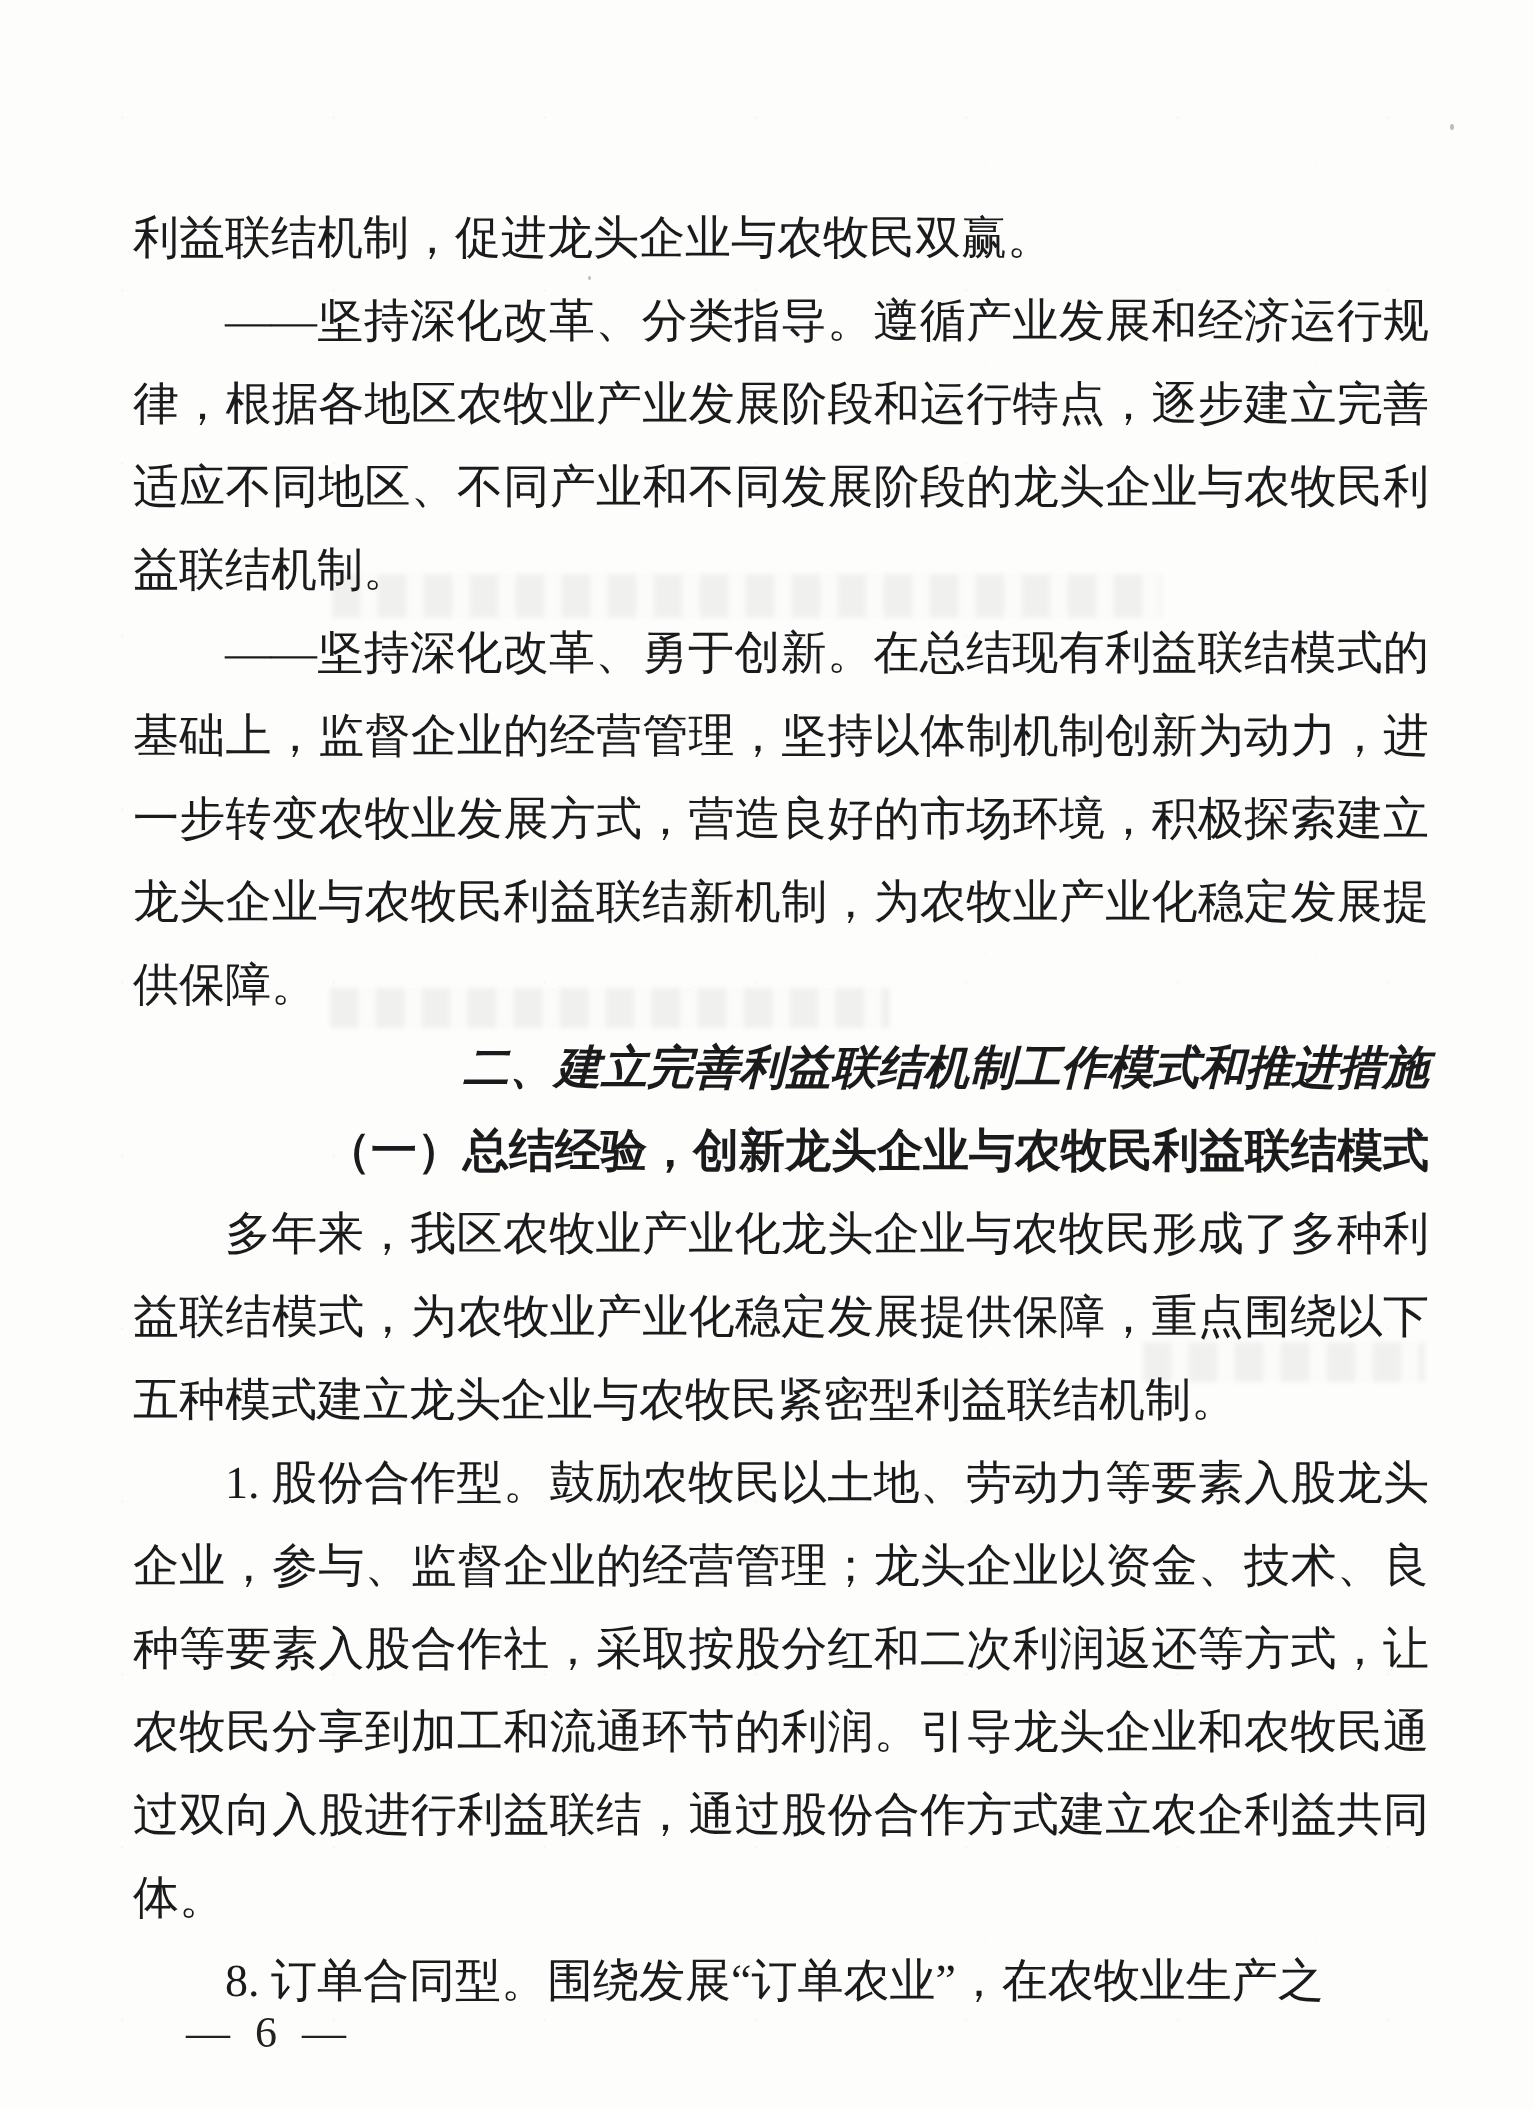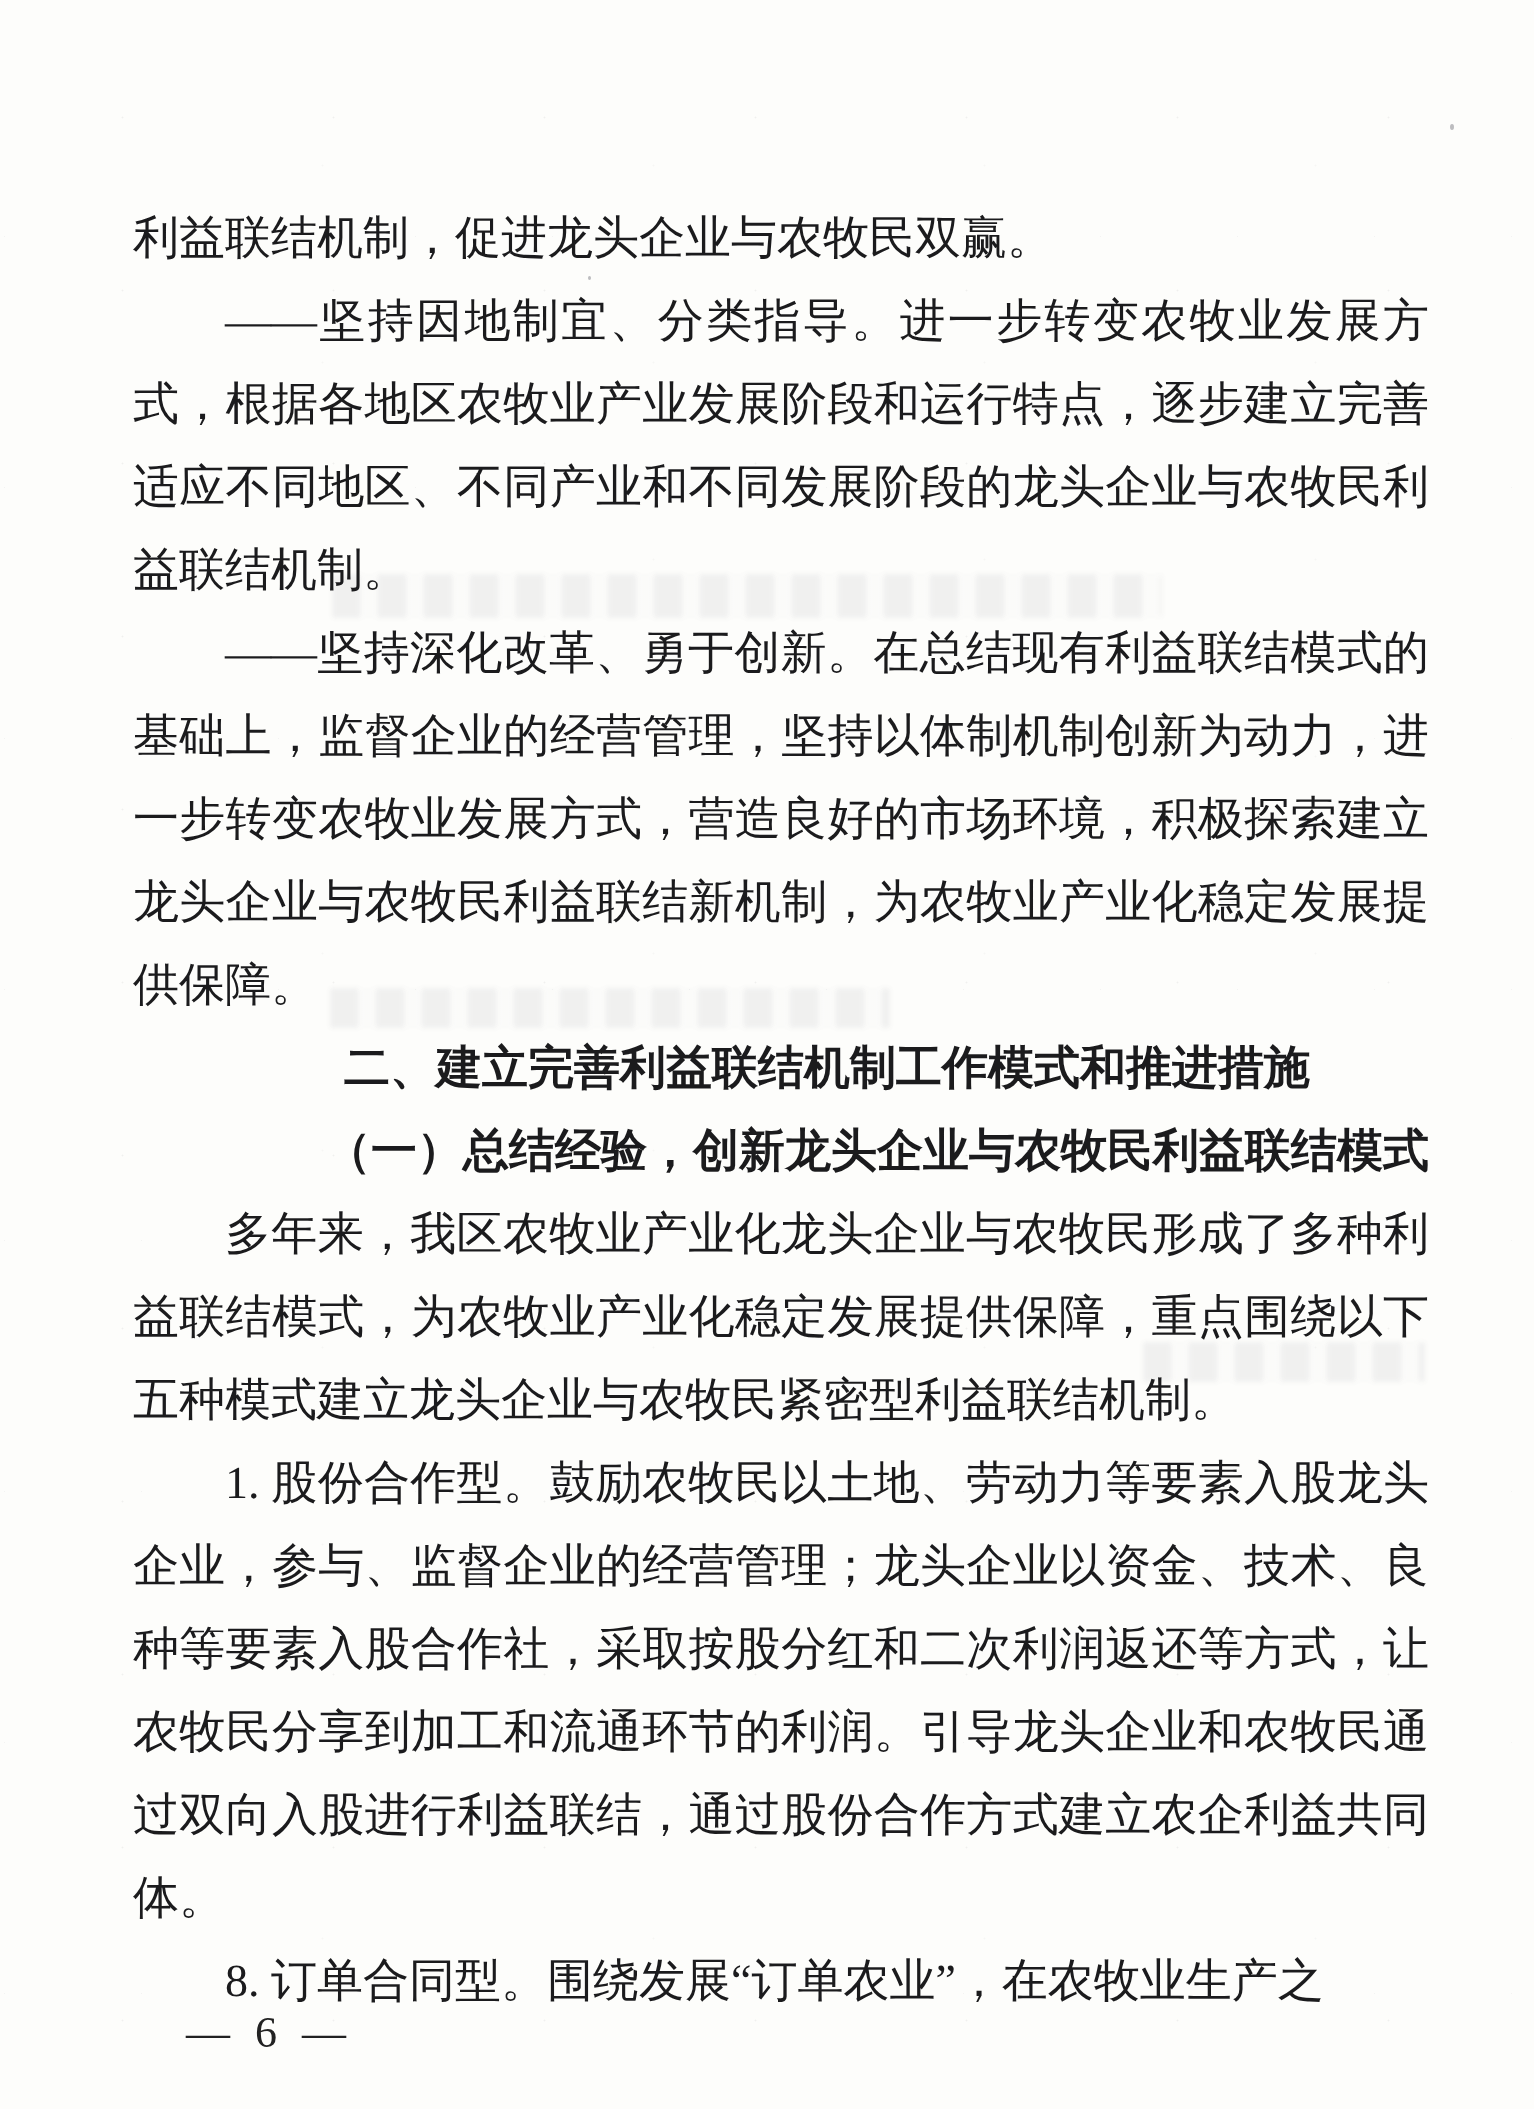--- a/index.html
+++ b/index.html
@@ -36,21 +36,22 @@
     letter-spacing: 0;
   }
   .content p {
     margin: 0;
     text-rendering: geometricPrecision;
   }
   .indent { text-indent: 2em; }
   .h1 {
     font-weight: bold;
     font-family: "Liberation Sans", "DejaVu Sans", sans-serif;
-    text-align: center;
+    text-align: right;
+    font-style: italic;
   }
   .h2 {
     font-weight: bold;
     text-align: right;
   }
   .footer {
     position: absolute;
     left: 186px;
     top: 2008px;
     font-size: 44px;
@@ -88,21 +89,21 @@
 
   <div class="bleed bleed-1"></div>
   <div class="bleed bleed-2"></div>
   <div class="bleed bleed-3"></div>
   <div class="speck speck-1"></div>
   <div class="speck speck-2"></div>
   <div class="speck speck-3"></div>
 
   <div class="content">
     <p>利益联结机制，促进龙头企业与农牧民双赢。</p>
-    <p class="indent">——坚持因地制宜、分类指导。进一步转变农牧业发展方式，根据各地区农牧业产业发展阶段和运行特点，逐步建立完善适应不同地区、不同产业和不同发展阶段的龙头企业与农牧民利益联结机制。</p>
+    <p class="indent">——坚持深化改革、分类指导。遵循产业发展和经济运行规律，根据各地区农牧业产业发展阶段和运行特点，逐步建立完善适应不同地区、不同产业和不同发展阶段的龙头企业与农牧民利益联结机制。</p>
     <p class="indent">——坚持深化改革、勇于创新。在总结现有利益联结模式的基础上，监督企业的经营管理，坚持以体制机制创新为动力，进一步转变农牧业发展方式，营造良好的市场环境，积极探索建立龙头企业与农牧民利益联结新机制，为农牧业产业化稳定发展提供保障。</p>
     <p class="indent h1">二、建立完善利益联结机制工作模式和推进措施</p>
     <p class="indent h2">（一）总结经验，创新龙头企业与农牧民利益联结模式</p>
     <p class="indent">多年来，我区农牧业产业化龙头企业与农牧民形成了多种利益联结模式，为农牧业产业化稳定发展提供保障，重点围绕以下五种模式建立龙头企业与农牧民紧密型利益联结机制。</p>
     <p class="indent">1. 股份合作型。鼓励农牧民以土地、劳动力等要素入股龙头企业，参与、监督企业的经营管理；龙头企业以资金、技术、良种等要素入股合作社，采取按股分红和二次利润返还等方式，让农牧民分享到加工和流通环节的利润。引导龙头企业和农牧民通过双向入股进行利益联结，通过股份合作方式建立农企利益共同体。</p>
     <p class="indent">8. 订单合同型。围绕发展“订单农业”，在农牧业生产之</p>
   </div>
 
   <div class="footer">— 6 —</div>
 

